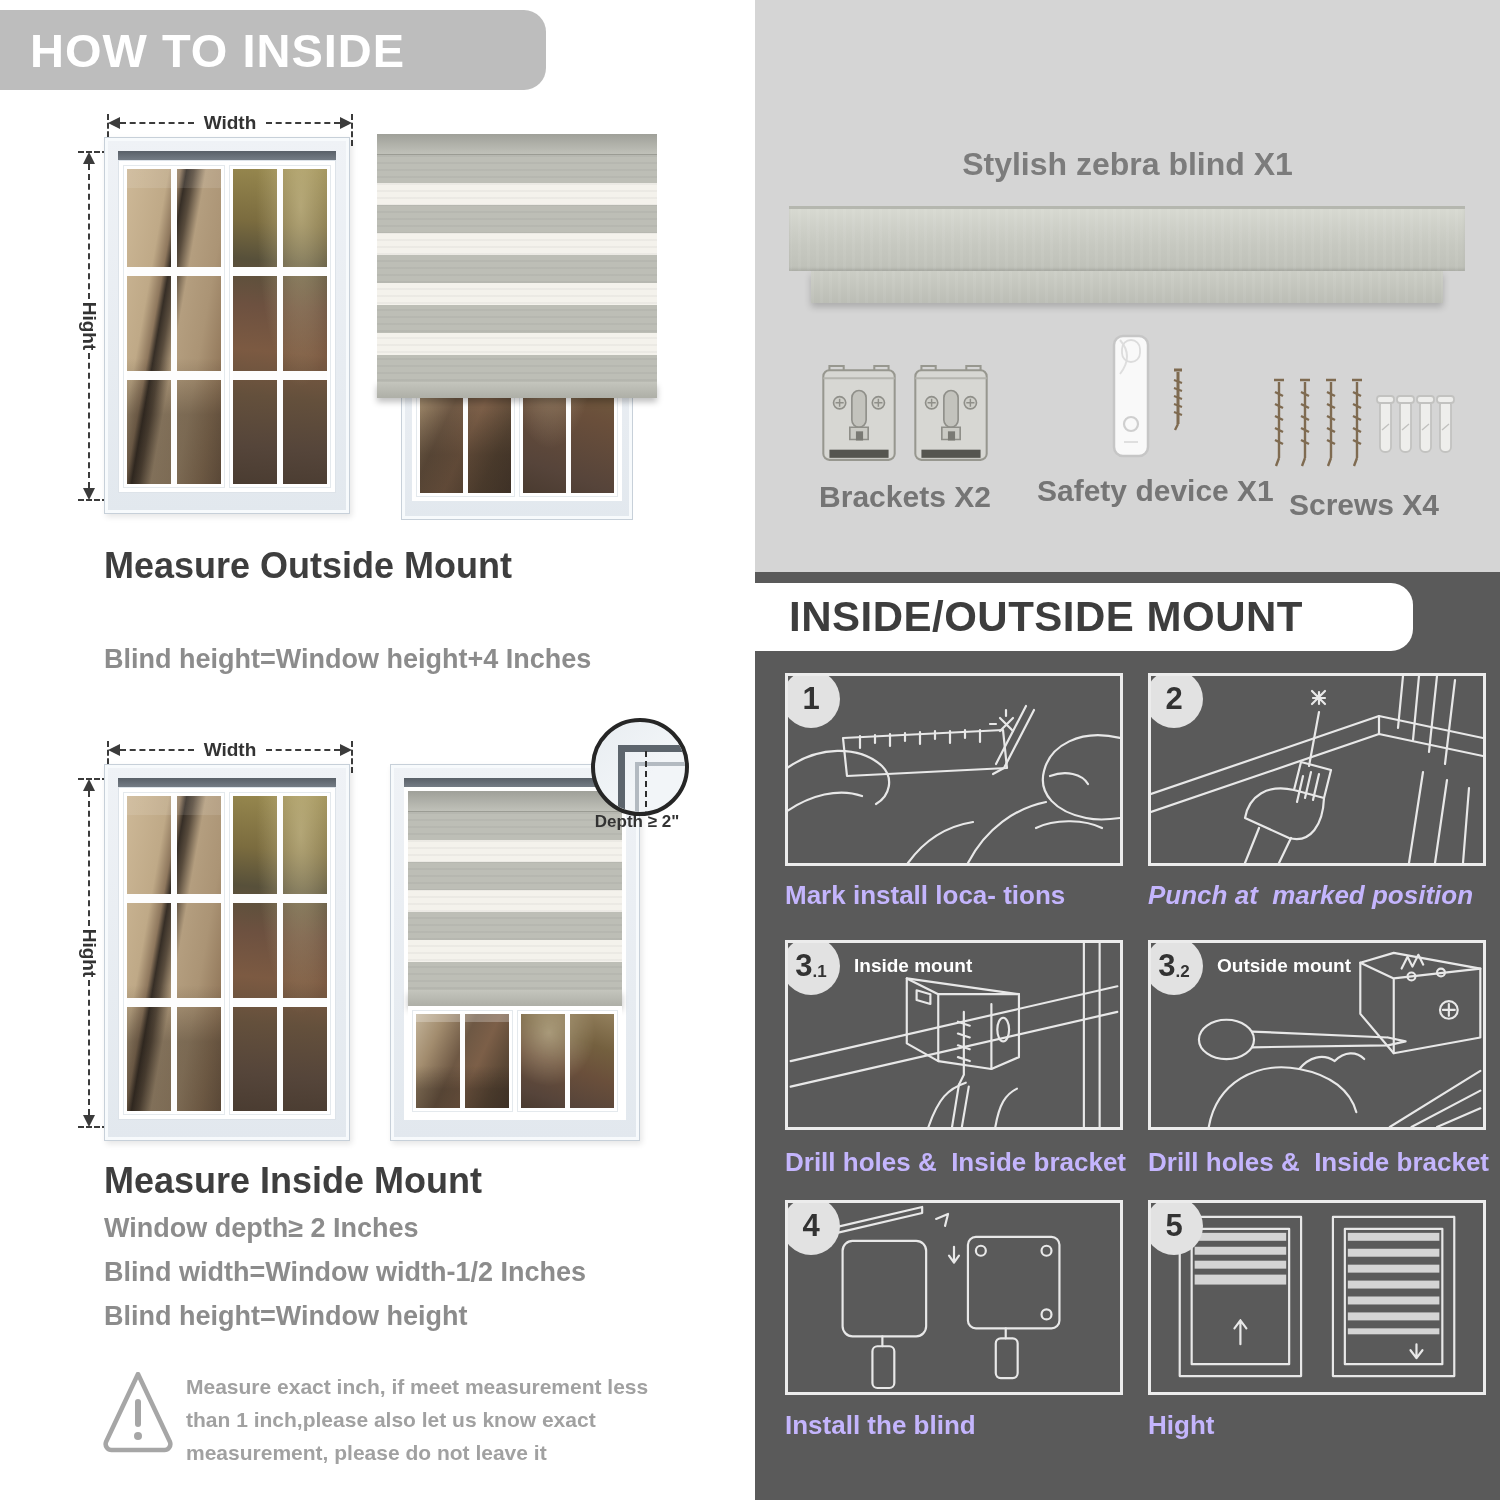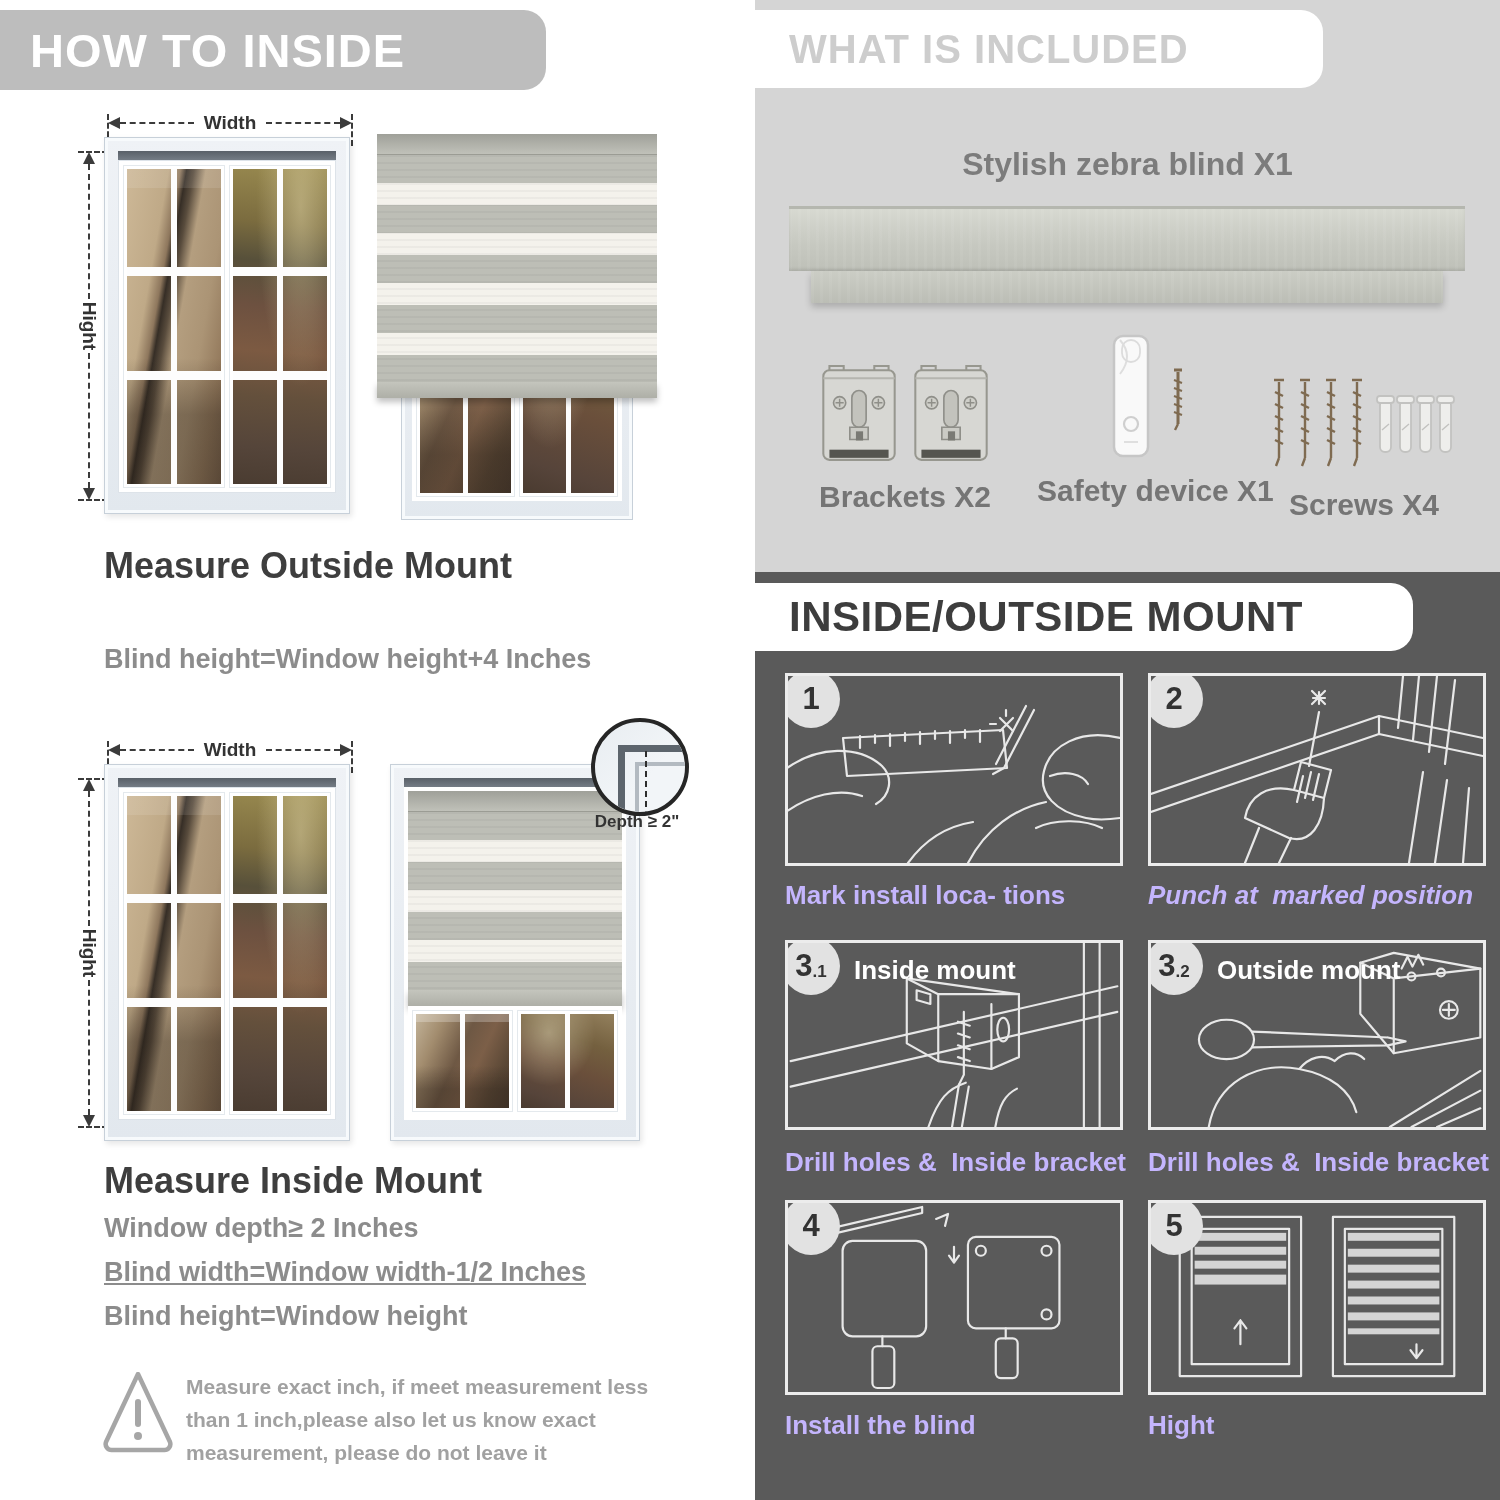--- a/index.html
+++ b/index.html
@@ -120,21 +120,21 @@
   .sec-mount{position:absolute;left:755px;top:572px;width:745px;height:928px;background:#5a5a5a;}
   .hdr-mount{top:11px;width:624px;height:68px;background:#ffffff;color:#3d3d3d;
         font-size:42px;padding-left:34px;letter-spacing:0.5px;}
   .step{position:absolute;width:338px;border:3px solid #ececec;box-sizing:border-box;
         overflow:hidden;}
   .step svg.art{position:absolute;left:0;top:0;width:100%;height:100%;}
   .badge{position:absolute;left:-6px;top:-6px;width:58px;height:58px;border-radius:50%;
         background:#e2e2e2;color:#333;display:flex;align-items:center;justify-content:center;
         font-weight:bold;font-size:31px;}
   .badge .sub{font-size:17px;margin-top:12px;}
-  .ptitle{position:absolute;left:66px;top:12px;font-size:26px;font-weight:bold;color:#fff;
+  .ptitle{position:absolute;left:66px;top:12px;font-size:19px;font-weight:bold;color:#fff;
         white-space:nowrap;}
   .caption{position:absolute;font-size:26px;font-weight:bold;color:#c4b5fd;white-space:pre;}
 
   svg .ln{stroke:#e8e8e8;stroke-width:2.2;fill:none;stroke-linecap:round;stroke-linejoin:round;}
   svg .fillstripe{fill:#d4d4d4;stroke:none;}
 </style>
 </head>
 <body>
 
 <div id="canvas">
@@ -221,34 +221,31 @@
 
   <div class="depth-circle" style="left:591px;top:718px;width:90px;height:90px;">
     <div class="dc-outer"></div>
     <div class="dc-inner"></div>
     <div class="dc-dash"></div>
   </div>
   <div class="depth-lbl" style="left:577px;top:812px;width:120px;">Depth ≥ 2"</div>
 
   <div class="h2" style="left:104px;top:1160px;">Measure Inside Mount</div>
   <div class="bodyline" style="left:104px;top:1213px;">Window depth≥ 2 Inches</div>
-  <div class="bodyline" style="left:104px;top:1257px;text-decoration:underline;">Blind width=Window width-1/2 Inches</div>
+  <div class="bodyline" style="left:104px;top:1257px;">Blind width=Window width-1/2 Inches</div>
   <div class="bodyline" style="left:104px;top:1301px;">Blind height=Window height</div>
 
   <svg style="position:absolute;left:100px;top:1372px;" width="76" height="84" viewBox="0 0 76 84">
     <path d="M38,6 L70,74 a6,6 0 0 1 -6,8 L12,82 a6,6 0 0 1 -6,-8 Z" transform="translate(0,-4)" fill="none" stroke="#a6a6a6" stroke-width="4.5" stroke-linejoin="round"></path>
     <path d="M38,30 L38,52" stroke="#a6a6a6" stroke-width="6" stroke-linecap="round"></path>
     <circle cx="38" cy="64" r="4" fill="#a6a6a6"></circle>
   </svg>
   <div class="warn-text" style="left:186px;top:1370px;width:470px;">Measure exact inch, if meet measurement less than 1 inch,please also let us know exact measurement, please do not leave it</div>
 
   <div class="sec-included">
-    <div class="pill hdr-included">
-      <span>WHAT IS INCLUDED</span>
-    </div>
     <div class="blind-label">Stylish zebra blind X1</div>
 
     <div class="bar">
       <div class="bar-top"></div>
       <div class="bar-bottom"></div>
     </div>
 
     <div class="item" style="left:28px;top:344px;width:244px;">
       <div class="icons">
         <svg width="80" height="104" viewBox="0 0 78 102">

